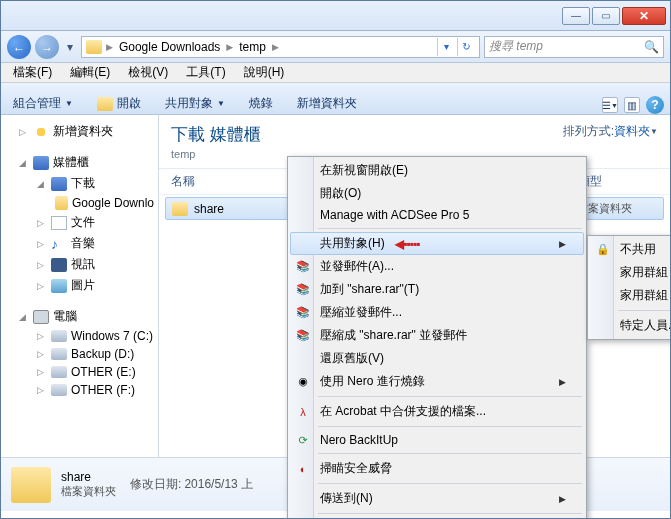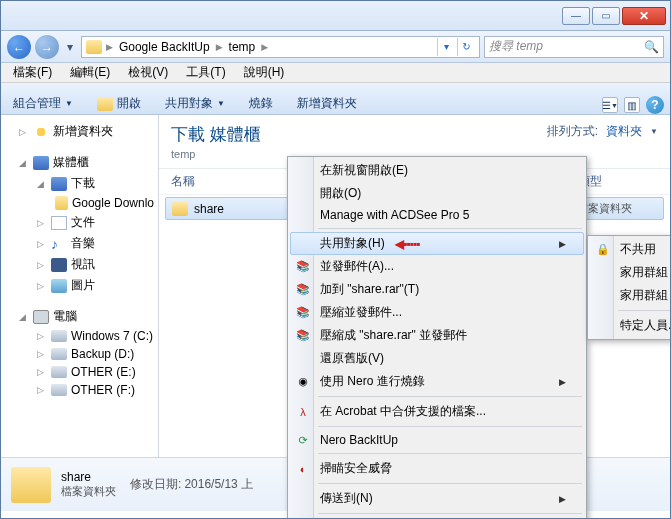--- a/index.html
+++ b/index.html
@@ -41,21 +41,21 @@
   .ico-doc { background: #fff; border:1px solid #a8b8cc; }
   .ico-music { color:#2a6acc; font-size:14px; line-height:14px; }
   .ico-video { background:#3a5a8a; border-radius:2px; }
   .ico-pic { background: linear-gradient(#a8d8f0,#5aa0d0); border-radius:2px; }
   .ico-pc { background:#d0d8e0; border-radius:2px; border:1px solid #888; }
   .ico-drive { background: linear-gradient(#e0e8f0,#a8b8cc); border-radius:2px; height:12px; }
   .main { flex: 1; background: #fff; display: flex; flex-direction: column; }
   .main-header { padding: 8px 12px; border-bottom: 1px solid #e6ecf4; display:flex; align-items:flex-start; }
   .main-title { font-size: 17px; color: #0a4a8a; }
   .main-sub { font-size: 11px; color: #6a7a8a; margin-top:2px; }
-  .sort { margin-left:auto; font-size:11px; color:#3a5a80; display:flex; align-items:center; gap:8px; }
+  .sort { margin-left:auto; font-size:11px; color:#3a5a80; display:flex; align-items:center; gap:0; }
   .sort .link { color:#1a5aaa; }
   .columns { display:flex; padding: 4px 12px; color:#3a5a8a; font-size:11px; border-bottom:1px solid #eef2f8; }
   .col-name { flex:1; }
   .col-type { width:80px; text-align:left; }
   .filelist { flex:1; padding: 2px 6px; }
   .filerow { display:flex; align-items:center; gap:6px; padding:3px 6px; }
   .filerow.sel { background: linear-gradient(#e6f0fc,#cfe3f8); border:1px solid #a8c8ec; border-radius:2px; }
   .col-type-val { margin-left:auto; width:80px; color:#555; font-size:11px; }
   .details { height:54px; border-top:1px solid #d0d8e0; background:linear-gradient(#f4f8fd,#e8f0fa); display:flex; align-items:center; padding:4px 10px; gap:10px; }
   .big-folder { width:40px; height:36px; background:linear-gradient(#ffe9a8,#f0c858); border-radius:3px; }
@@ -83,21 +83,21 @@
   <div class="winbtn close">✕</div>
 </div>
 
 <div class="navbar">
   <div class="navbtn">←</div>
   <div class="navbtn fwd">→</div>
   <div class="navdrop">▾</div>
   <div class="address">
     <span class="folder-ico"></span>
     <span class="sep">▶</span>
-    <span class="crumb">Google BackItUp</span>
+    <span class="crumb">Google Downloads</span>
     <span class="sep">▶</span>
     <span class="crumb">temp</span>
     <span class="sep">▶</span>
     <div class="addr-right">
       <div class="addr-btn">▾</div>
       <div class="addr-btn">↻</div>
     </div>
   </div>
   <div class="searchbox">
     <span>搜尋 temp</span>

